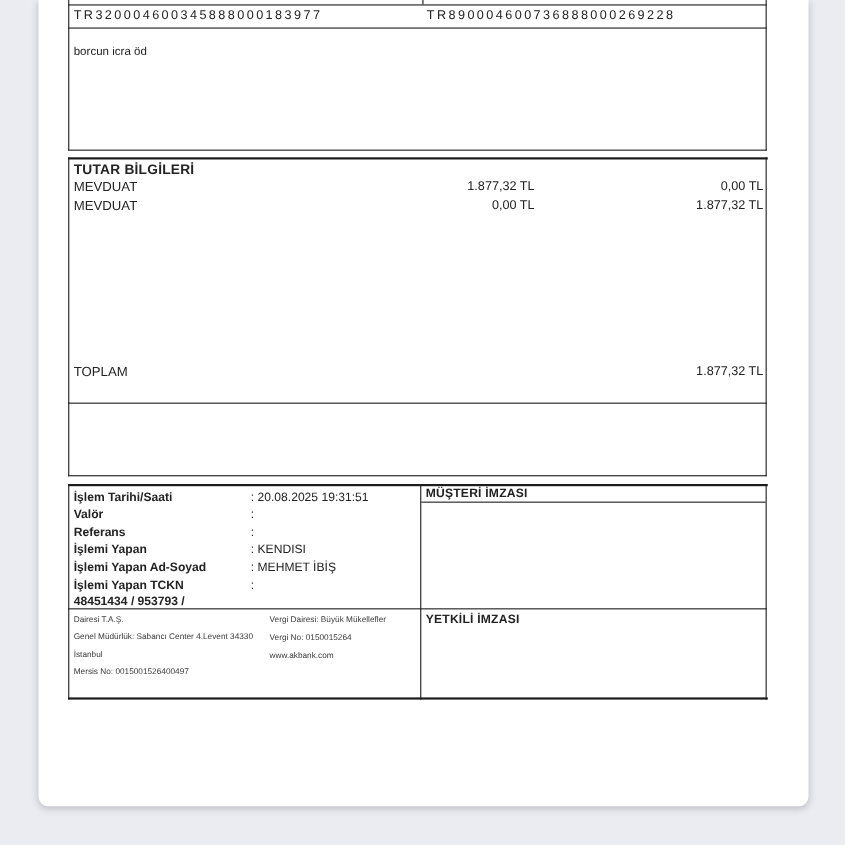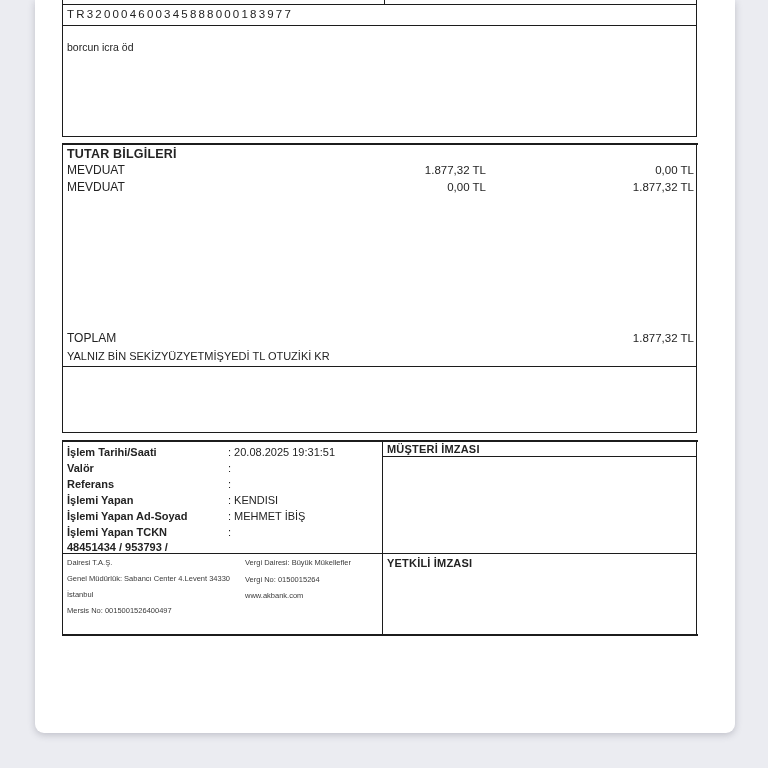--- a/index.html
+++ b/index.html
@@ -50,38 +50,38 @@
 
   <div class="ln" style="left:27px;  top:440px; width:636px; height:2px;"></div>
   <div class="ln" style="left:27px;  top:440px; width:1px;  height:196px;"></div>
   <div class="ln" style="left:661px; top:440px; width:1px;  height:196px;"></div>
   <div class="ln" style="left:347px; top:440px; width:1px;  height:196px;"></div>
   <div class="ln" style="left:348px; top:456px; width:313px; height:1px;"></div>
   <div class="ln" style="left:27px;  top:553px; width:635px; height:1px;"></div>
   <div class="ln" style="left:27px;  top:634px; width:636px; height:2px;"></div>
 
   <div class="t sz-iban" style="left:32px;  top:8px;">TR320004600345888000183977</div>
+  <div class="t sz-iban" style="left:353px; top:8px;">TR890004600736888000269228</div>
   <div class="t sz-desc" style="left:32px; top:41px;">borcun icra öd</div>
 
   <div class="t sz-hdr" style="left:32px; top:147px;">TUTAR BİLGİLERİ</div>
 
   <div>
     <div class="t sz-row" style="left:32px; top:163px;">MEVDUAT</div>
     <div class="t sz-amt r" style="left:301px; top:164px; width:150px;">1.877,32  TL</div>
     <div class="t sz-amt r" style="left:509px; top:164px; width:150px;">0,00  TL</div>
   </div>
   <div>
     <div class="t sz-row" style="left:32px; top:180px;">MEVDUAT</div>
     <div class="t sz-amt r" style="left:301px; top:181px; width:150px;">0,00  TL</div>
     <div class="t sz-amt r" style="left:509px; top:181px; width:150px;">1.877,32  TL</div>
   </div>
 
   <div class="t sz-row" style="left:32px; top:331px;">TOPLAM</div>
   <div class="t sz-amt r" style="left:509px; top:332px; width:150px;">1.877,32 TL</div>
-  <div class="t sz-words" style="left:32px; top:350px;">YALNIZ  BİN SEKİZYÜZYETMİŞYEDİ TL OTUZİKİ KR</div>
 
   <div>
     <div class="t sz-lbl" style="left:32px; top:446px;">İşlem Tarihi/Saati</div>
     <div class="t sz-val" style="left:193px; top:446px;">: 20.08.2025 19:31:51</div>
   </div>
   <div>
     <div class="t sz-lbl" style="left:32px; top:462px;">Valör</div>
     <div class="t sz-val" style="left:193px; top:462px;">:</div>
   </div>
   <div>

